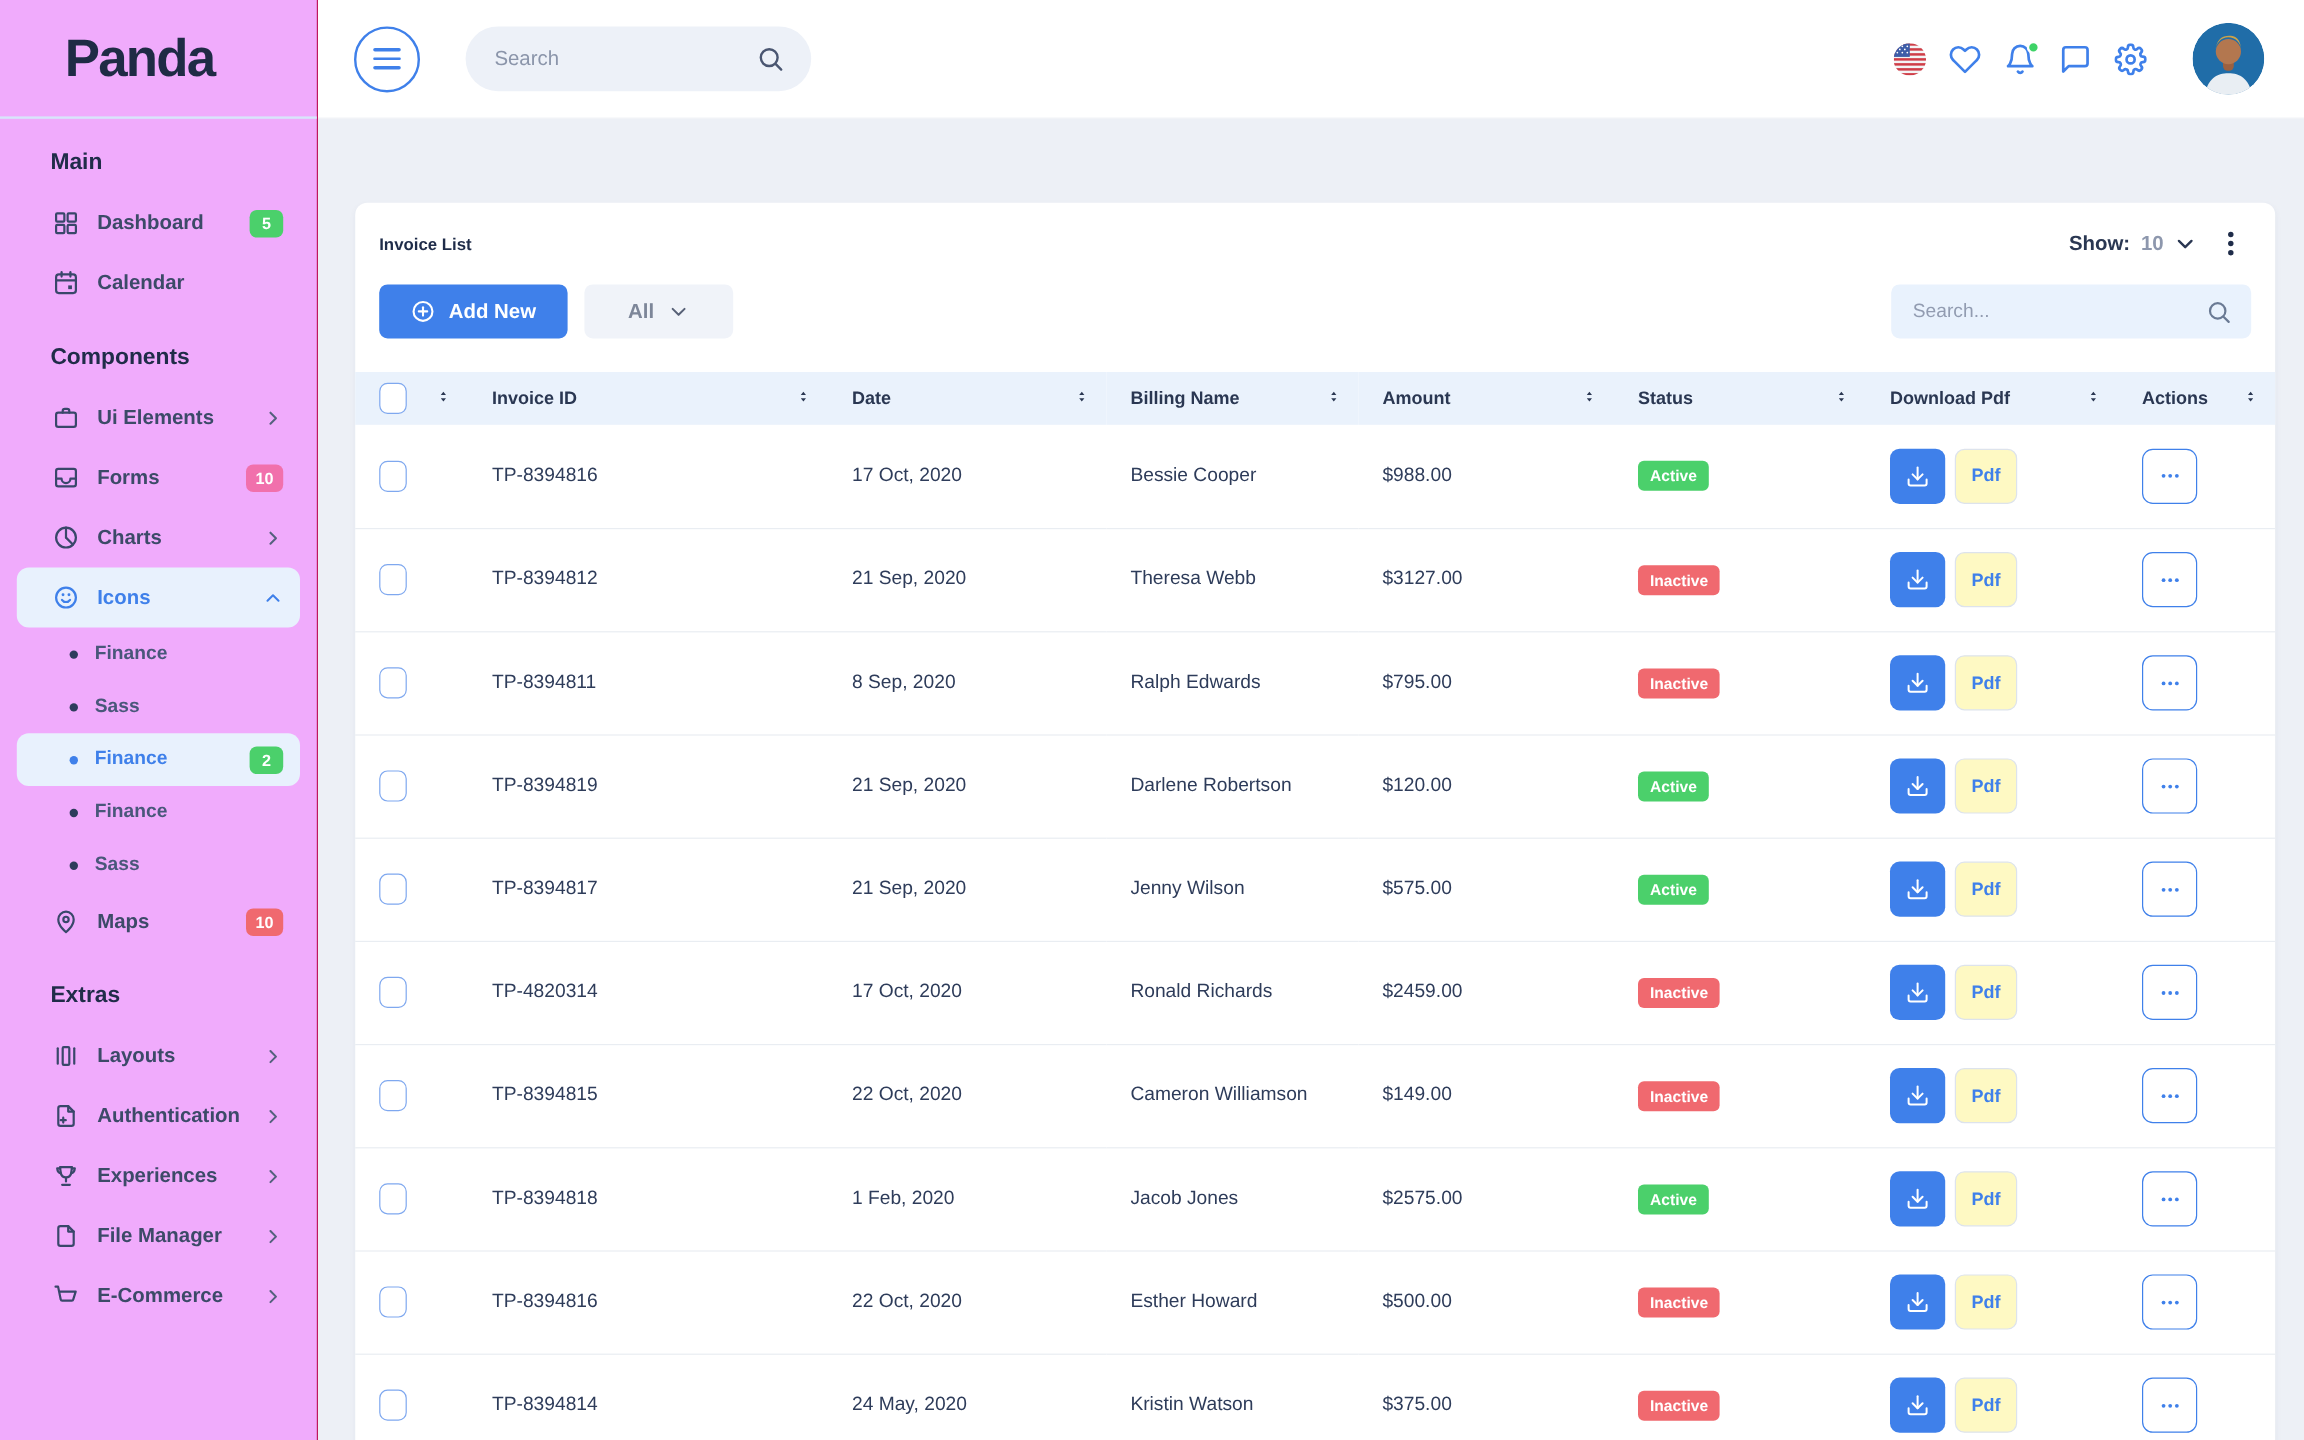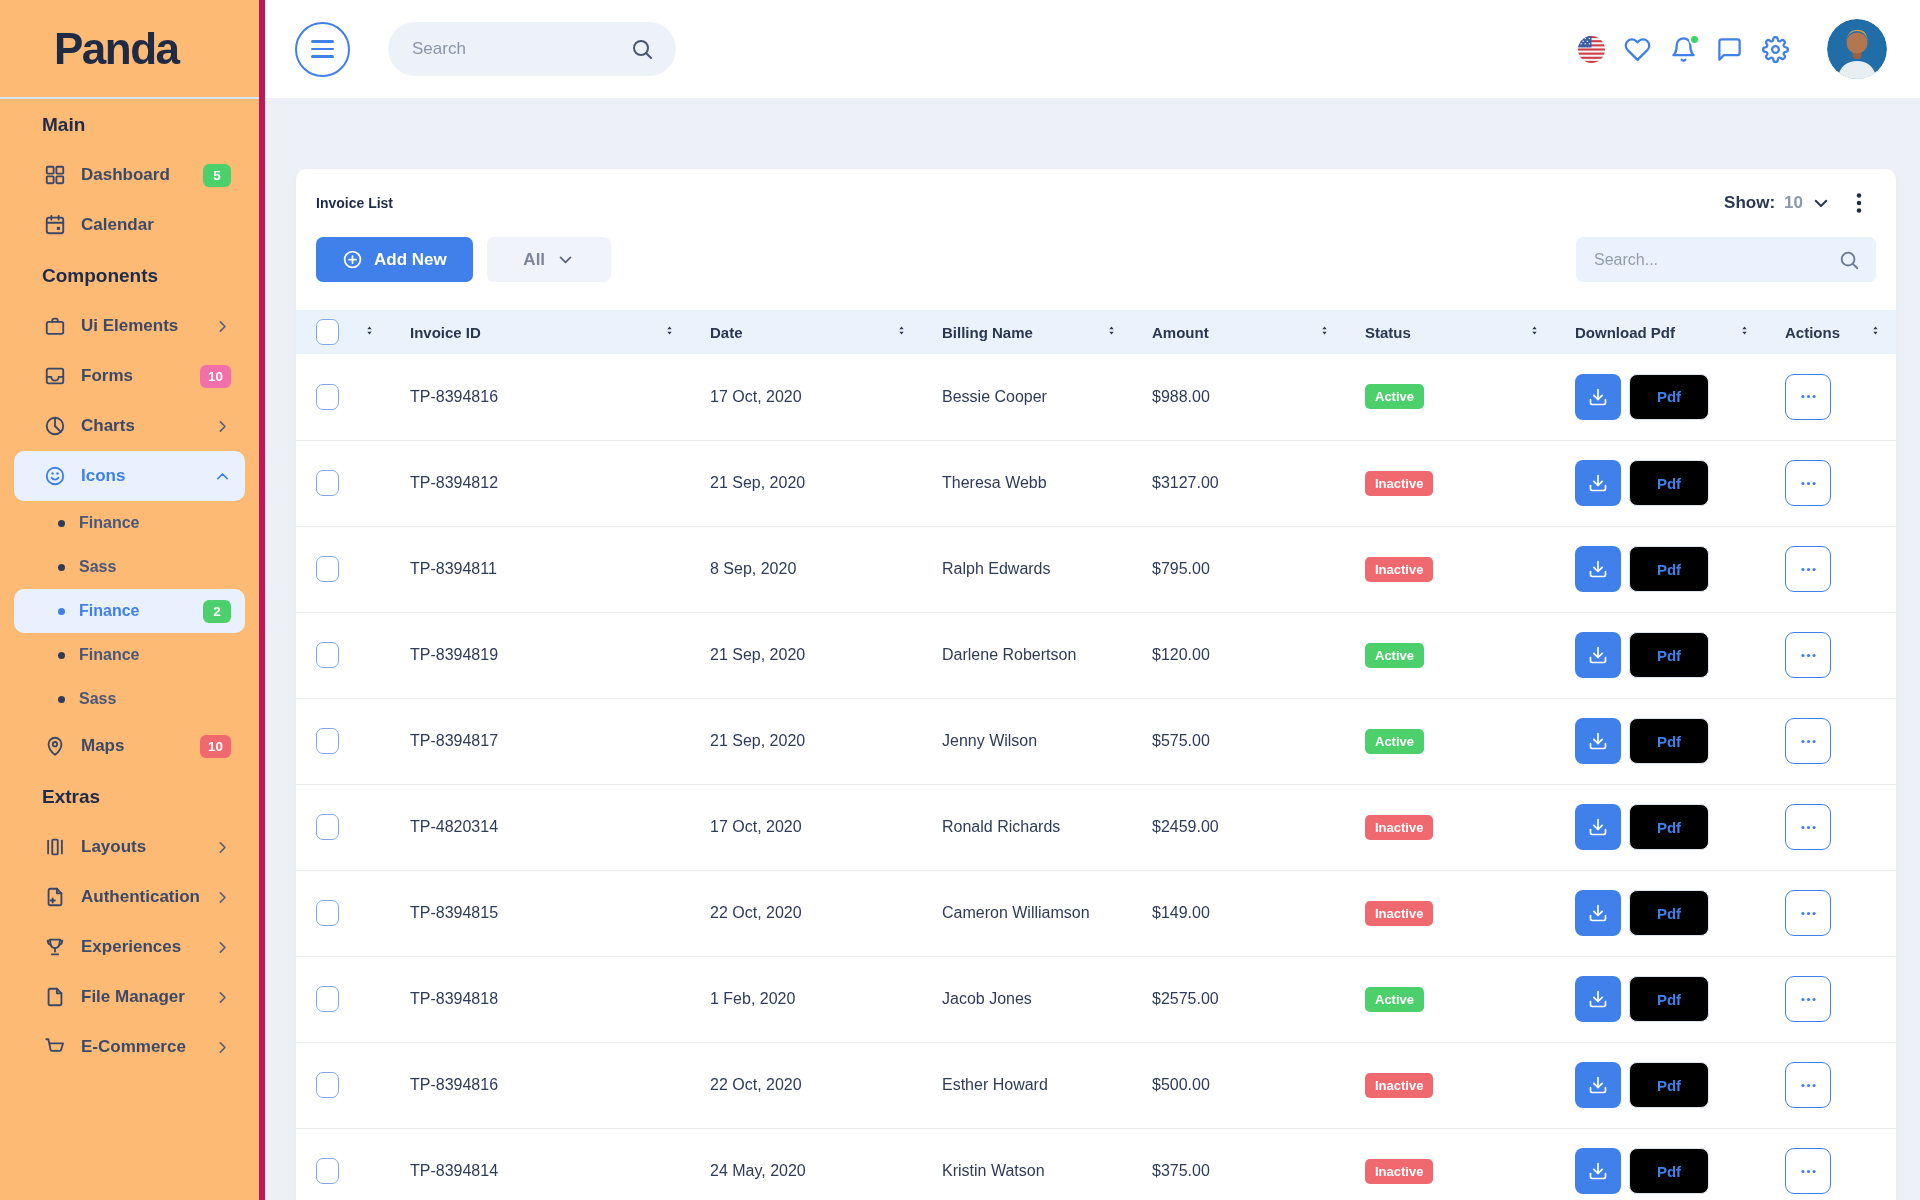--- a/index.html
+++ b/index.html
@@ -10,25 +10,25 @@
   *{box-sizing:border-box}
   html,body{margin:0;padding:0}
   body{
     width:1920px;height:1200px;overflow:hidden;background:#edf0f6;
     font-family:"Liberation Sans",sans-serif;color:var(--text);
   }
   svg{display:block}
   .ic svg{width:100%;height:100%}
 
   
-  .sidebar{position:fixed;left:0;top:0;width:265px;height:1200px;background:#fdba74;z-index:5;border-right:6px solid #be185d}
+  .sidebar{position:fixed;left:0;top:0;width:265px;height:1200px;background:#f0abfc;z-index:5;border-right:1px solid #be185d}
   .logo{height:99px;display:flex;align-items:center;padding-left:54px;border-bottom:2px solid #d7e5fa;
         font-size:44px;font-weight:800;letter-spacing:-1.5px;color:#1f2b45;cursor:pointer}
   .side-nav{padding-bottom:8px;overflow:hidden}
-  .side-title{padding:15px 24px 14px 42px;font-size:19px;font-weight:800;color:#202c49}
+  .side-title{padding:26px 24px 14px 42px;font-size:19px;font-weight:800;color:#202c49}
   .side-item{height:50px;display:flex;align-items:center;margin:0 14px;padding:0 14px 0 30px;border-radius:10px;
              color:#3c4a68;font-size:17px;font-weight:600;cursor:pointer}
   .side-item .ic{width:22px;height:22px;margin-right:15px;color:#39476a;flex:none}
   .side-item .lbl{flex:1;white-space:nowrap}
   .side-item.active{background:#e8f1fd;color:var(--primary)}
   .side-item.active .ic,.side-item.active .chev{color:var(--primary)}
   .side-sub{height:44px;display:flex;align-items:center;margin:0 14px;padding:0 14px 0 44px;border-radius:10px;
             font-size:16px;font-weight:600;color:#49577a;cursor:pointer}
   .side-sub .dot{width:7px;height:7px;border-radius:50%;background:#2e3c5c;margin-right:14px;flex:none}
   .side-sub .lbl{flex:1}
@@ -87,21 +87,21 @@
   .sort{width:13px;height:17px;color:#2a3752;flex:none;cursor:pointer}
   tbody td{height:86px;border-bottom:1px solid #e9edf2;padding:0 14px 0 20px;font-size:16px;color:#2e3c5a}
   .checkbox{width:23px;height:26px;border:1.5px solid #7fa8ef;border-radius:7px;background:#fff;cursor:pointer}
   .badge-status{display:inline-block;padding:5px 10px;border-radius:5px;color:#fff;font-size:13px;font-weight:600}
   .badge-status.active{background:var(--status-active)}
   .badge-status.inactive{background:var(--status-inactive)}
   .dl-wrap{display:flex;align-items:center;gap:8px}
   .btn-dl{width:46px;height:46px;border:0;border-radius:8px;background:var(--primary);color:#fff;cursor:pointer;
           display:flex;align-items:center;justify-content:center}
   .btn-dl .ic{width:20px;height:20px}
-  .btn-pdf{width:80px;height:46px;border:1px solid #dde3ec;border-radius:8px;background:#000000;color:var(--primary);
+  .btn-pdf{width:52px;height:46px;border:1px solid #dde3ec;border-radius:8px;background:#fef9c3;color:var(--primary);
            font-family:inherit;font-size:15px;font-weight:700;cursor:pointer}
   .btn-act{width:46px;height:46px;border:1.5px solid var(--primary);border-radius:9px;background:#fff;color:var(--primary);
            cursor:pointer;display:flex;align-items:center;justify-content:center}
   .btn-act .ic{width:19px;height:19px}
 </style>
 </head>
 <body>
 
 <aside class="sidebar">
   <div class="logo">Panda</div>

